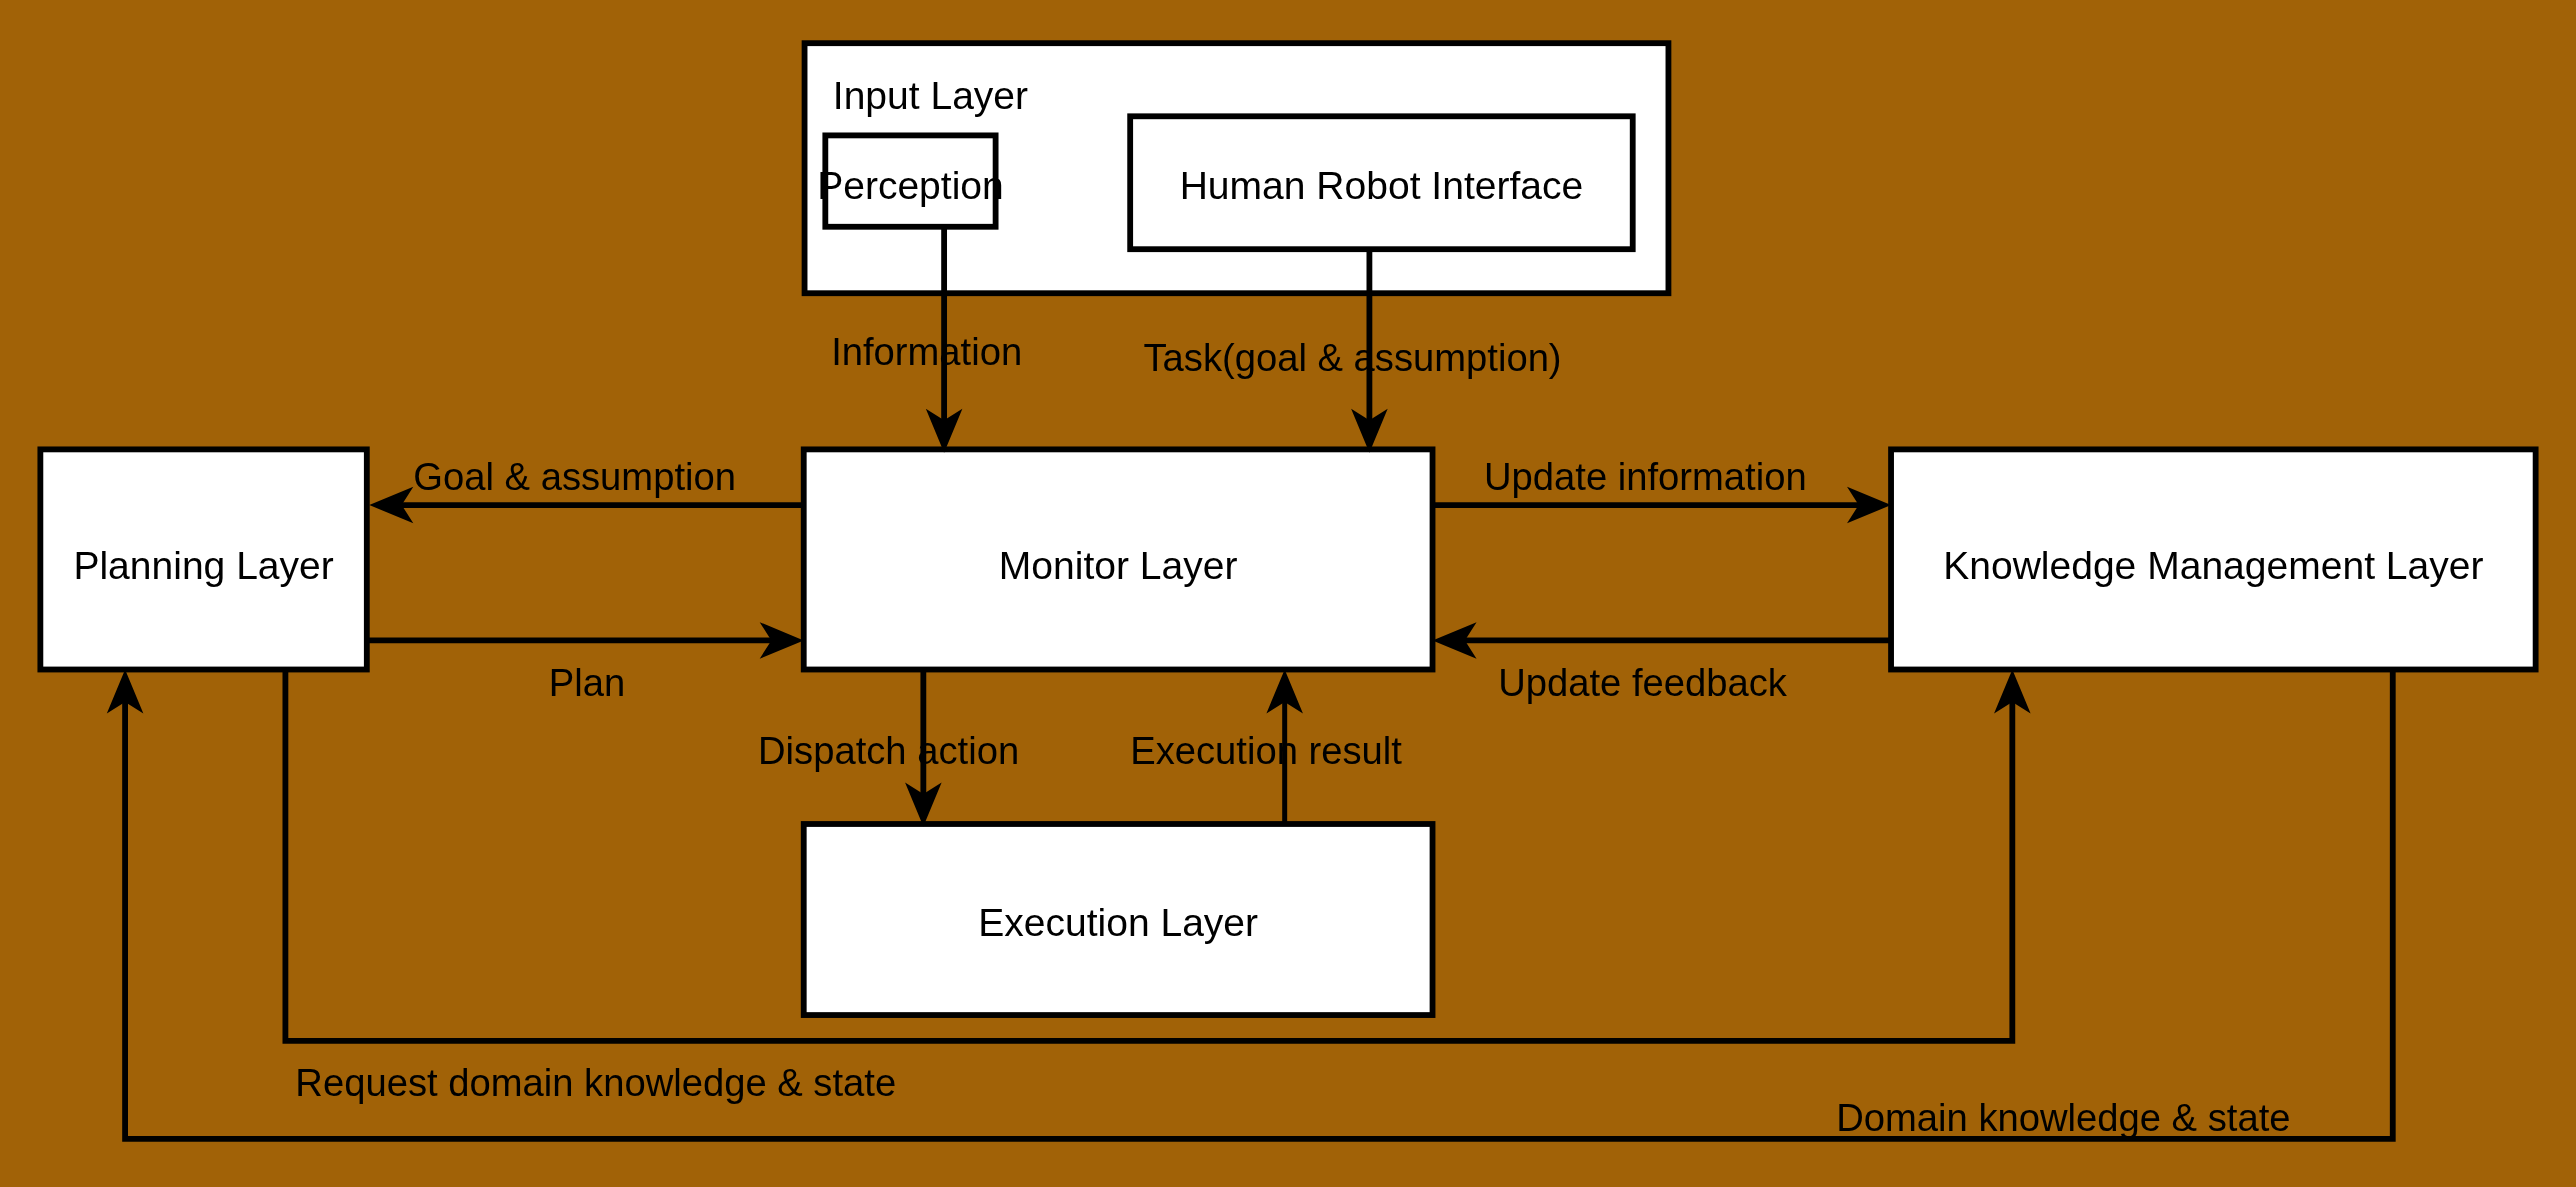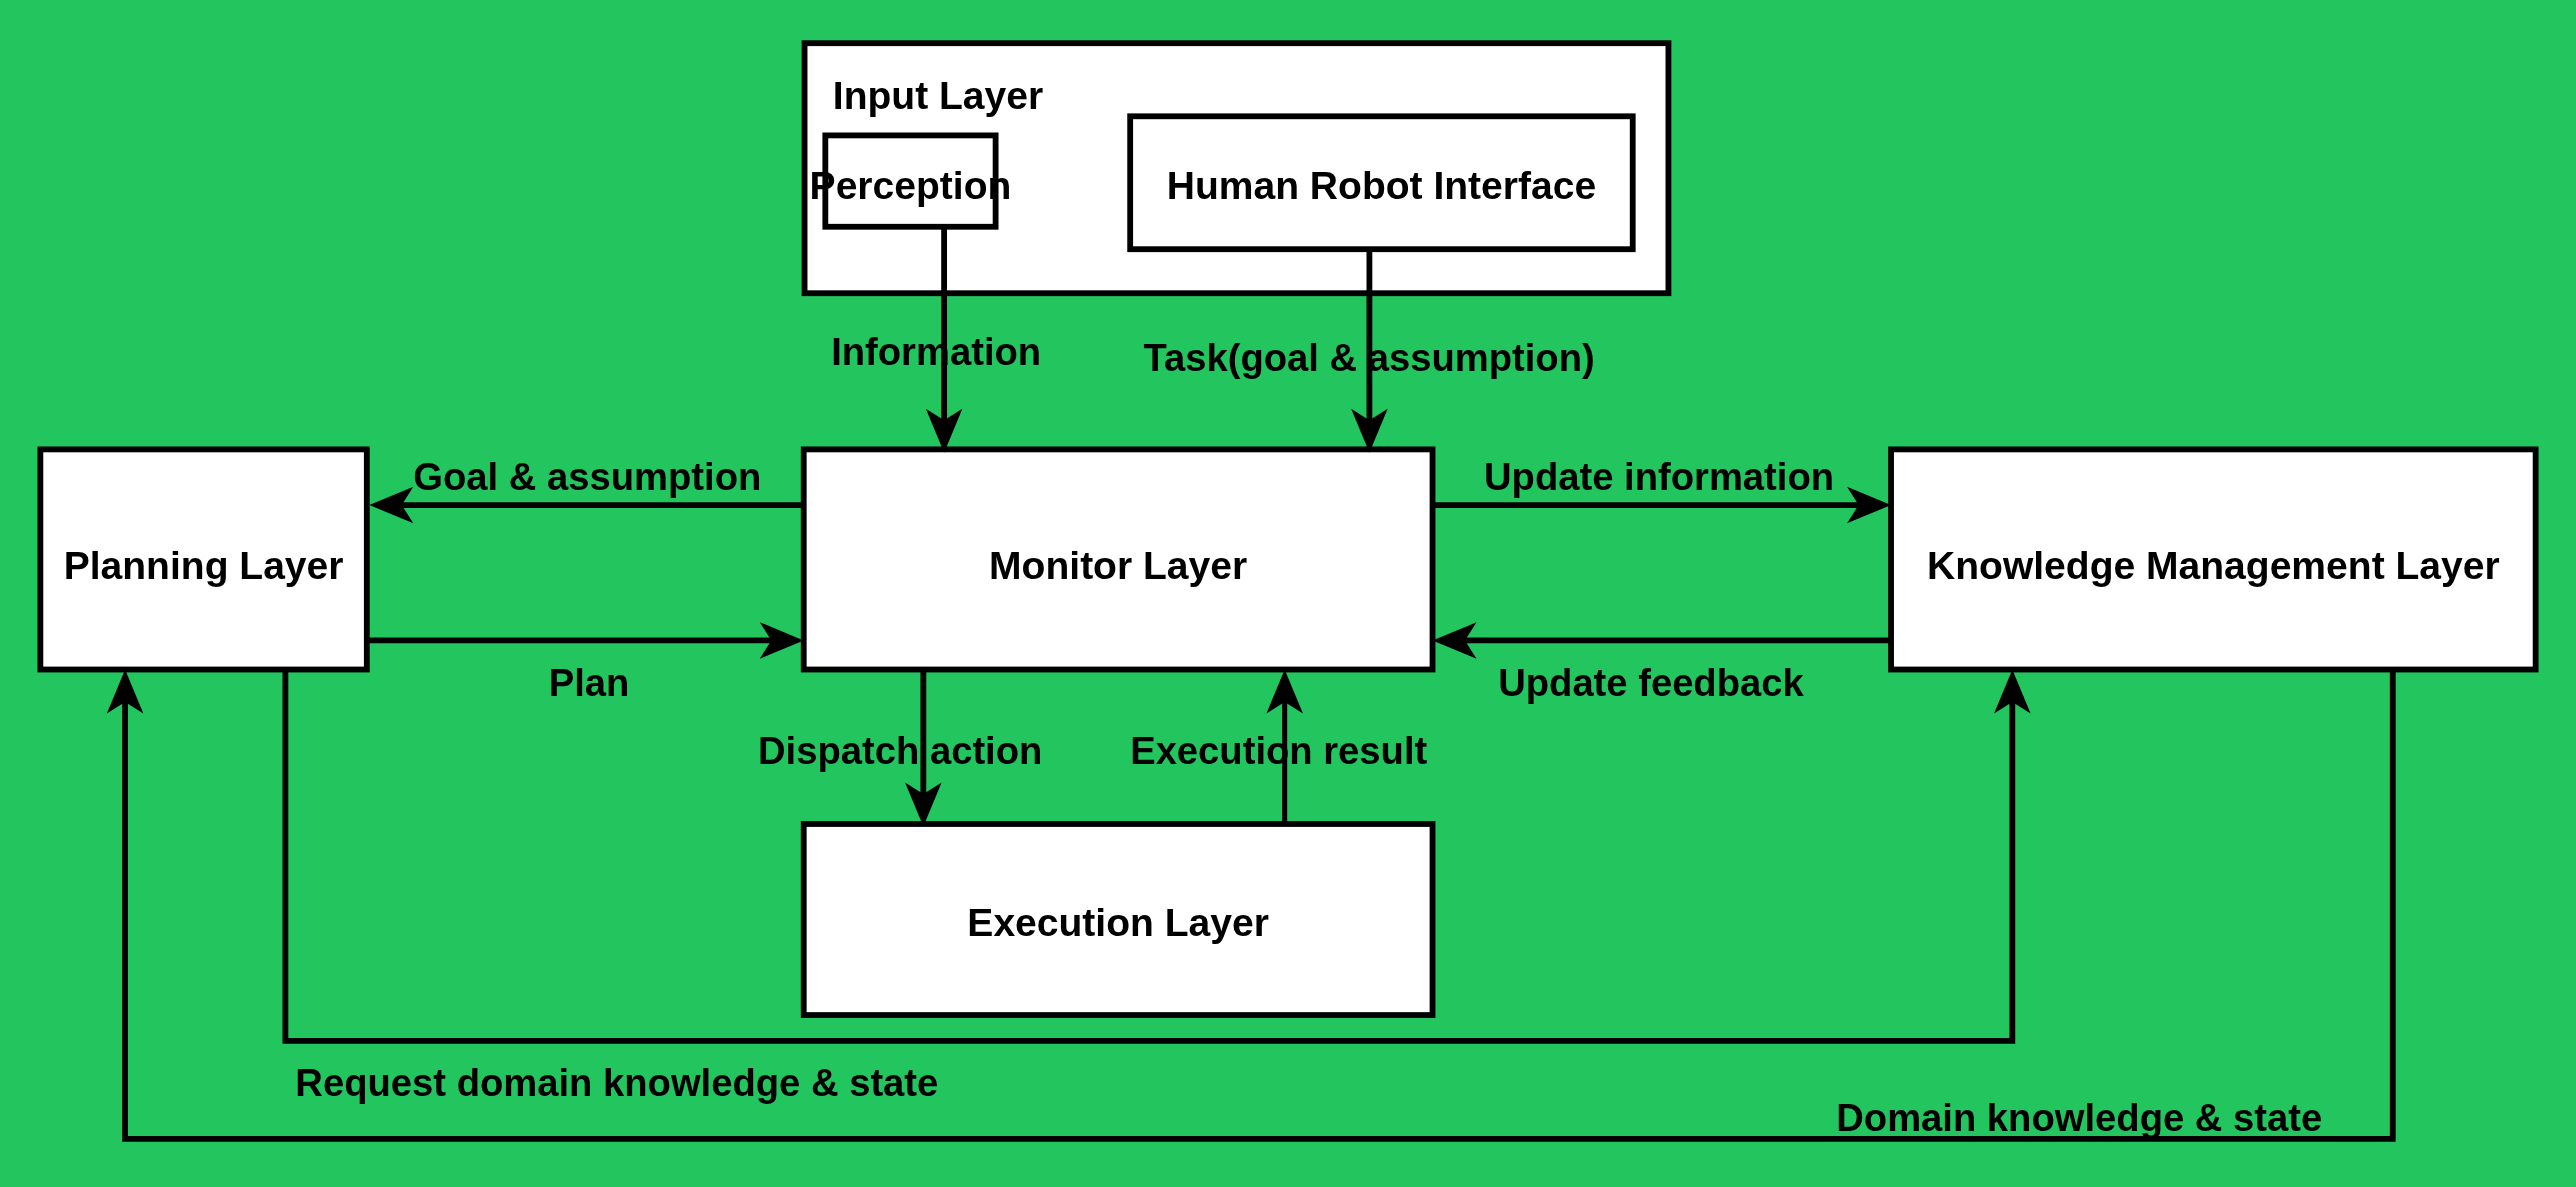--- a/index.html
+++ b/index.html
@@ -10,22 +10,21 @@
   body {
     width: 2576px;
     height: 1187px;
     font-family: "Liberation Sans", sans-serif;
     overflow: hidden;
   }
   #diagram-root {
     position: relative;
     width: 2576px;
     height: 1187px;
-    background: #22c55e;
-    font-weight: bold;
+    background: #a16207;
   }
   svg.diagram {
     display: block;
     width: 2576px;
     height: 1187px;
   }
   .box {
     fill: #ffffff;
     stroke: #000000;
     stroke-width: 7;

